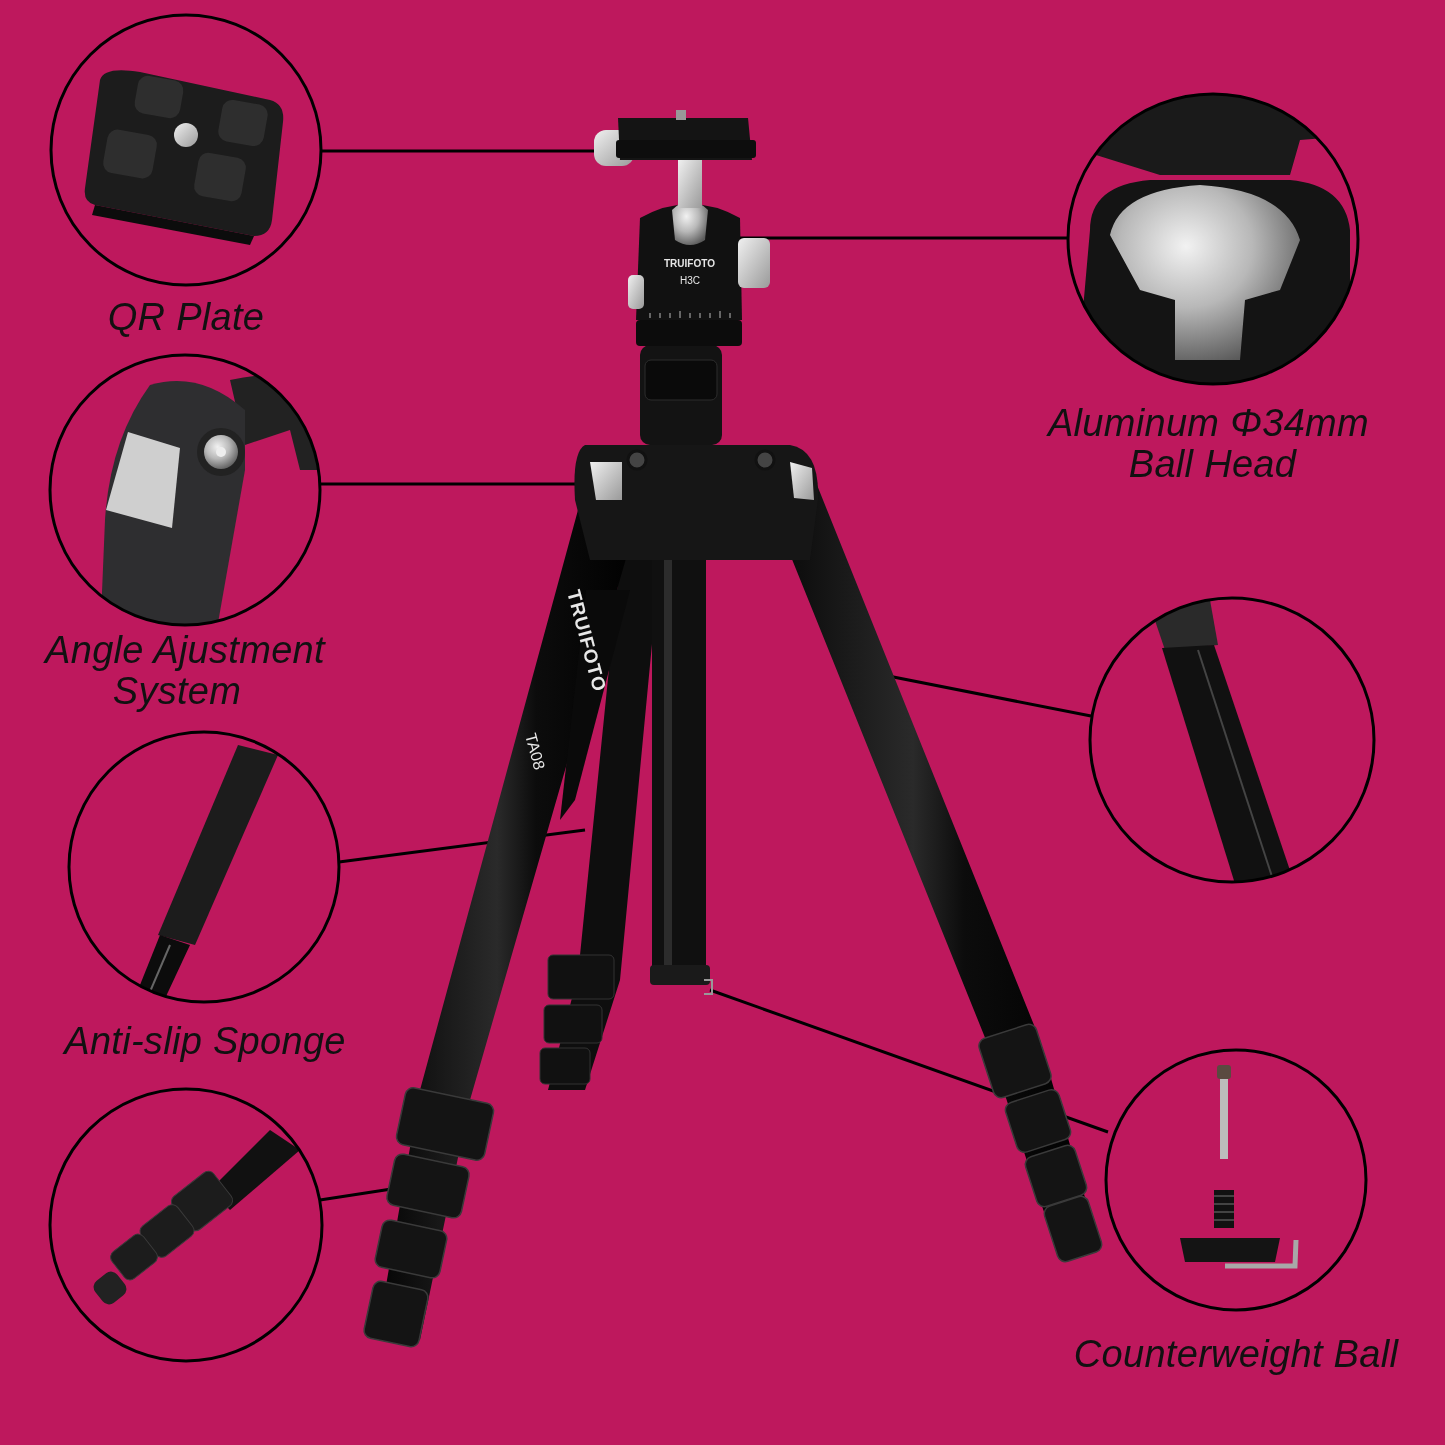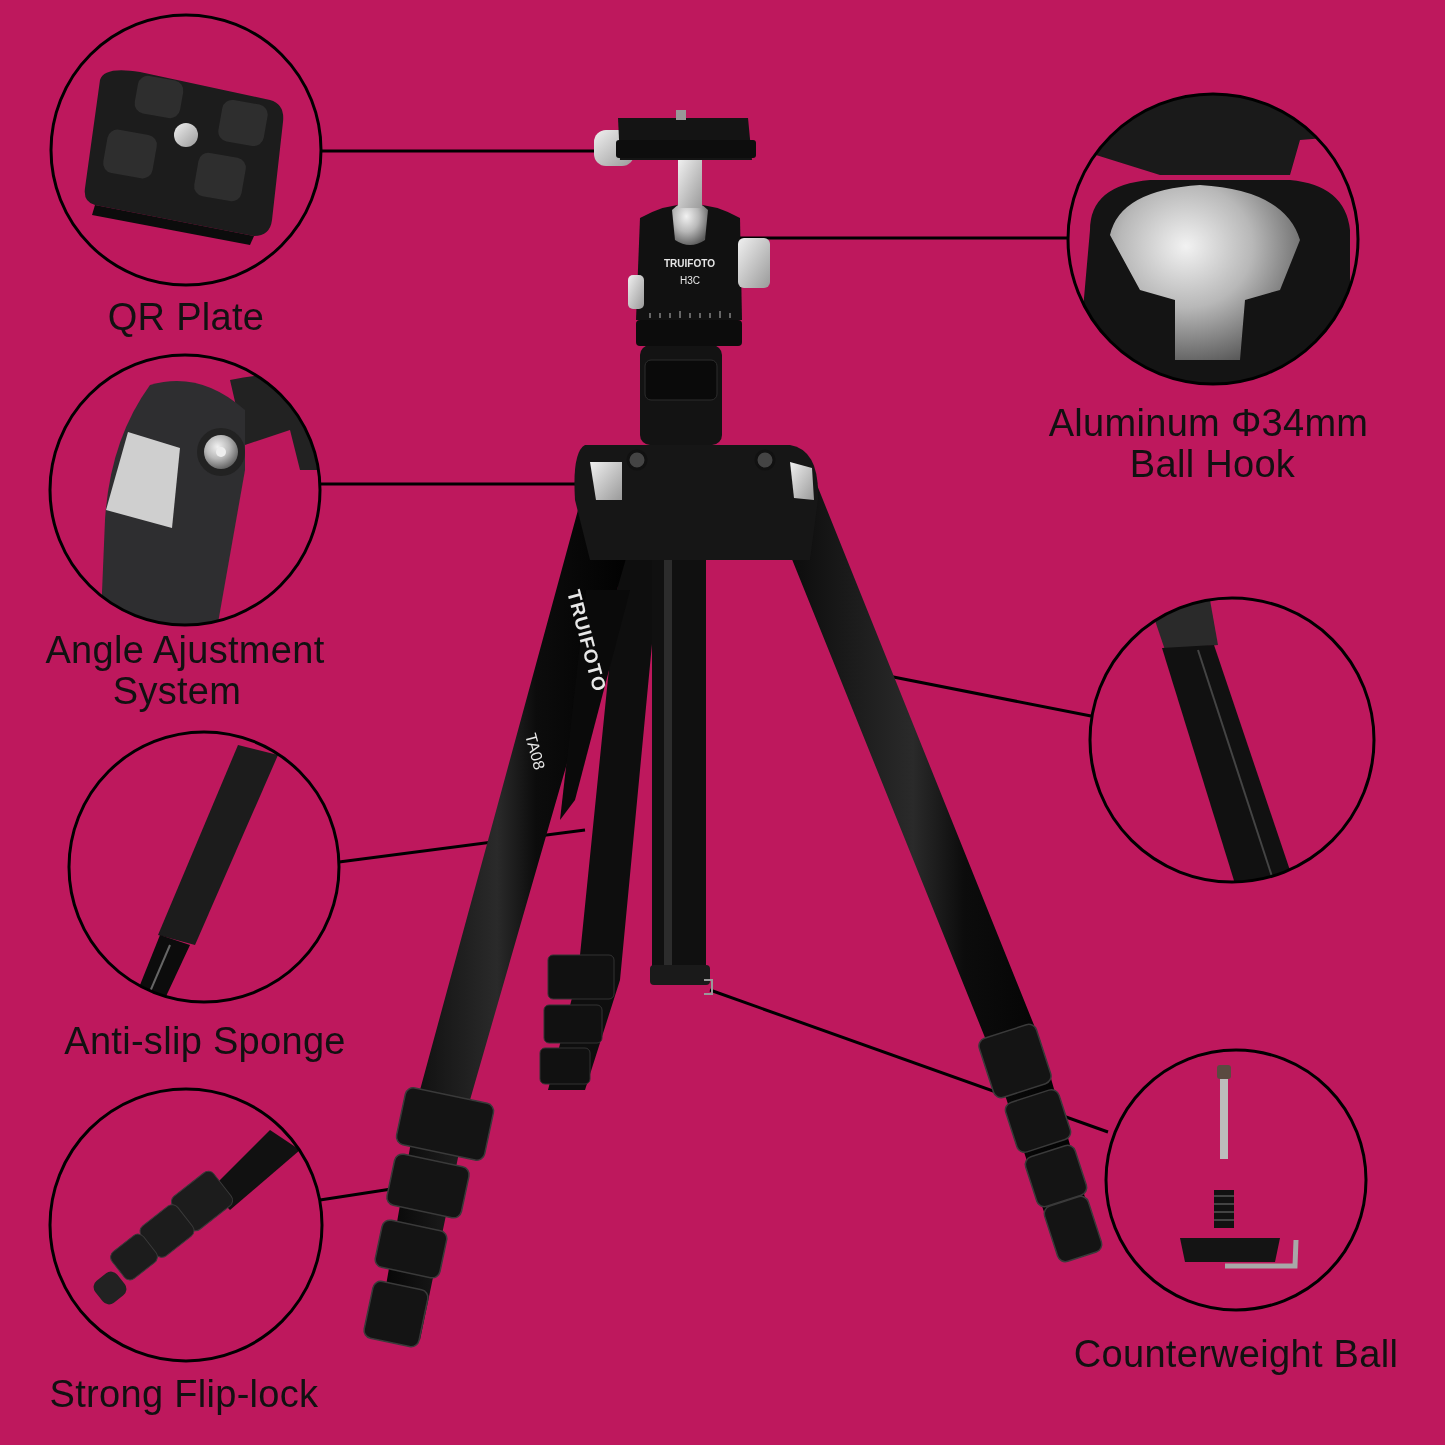--- a/index.html
+++ b/index.html
@@ -1,18 +1,18 @@
 <!DOCTYPE html>
 <html><head>
 <meta charset="utf-8">
 <style>
   html, body { margin: 0; padding: 0; background: #ffffff; }
   .canvas { position: relative; width: 1445px; height: 1445px; background: #be185d; overflow: hidden; font-family: "Liberation Sans", sans-serif; }
   .scene { position: absolute; left: 0; top: 0; width: 1445px; height: 1445px; }
-  .label { position: absolute; color: #111111; font-family: "Liberation Sans", sans-serif; font-size: 38px; line-height: 42px; text-align: center; white-space: nowrap; letter-spacing: 0.3px; }
+  .label { position: absolute; color: #111111; font-family: "Liberation Sans", sans-serif; font-size: 38px; line-height: 42px; text-align: center; white-space: nowrap; letter-spacing: 0.3px; font-style: italic; }
   .brand-text { font-family: "Liberation Sans", sans-serif; }
 </style>
 </head>
 <body>
 
 <div class="canvas">
 
   <svg class="scene" viewBox="0 0 1445 1445" xmlns="http://www.w3.org/2000/svg">
     <defs>
       <linearGradient id="legGrad" x1="0" y1="0" x2="1" y2="0">
@@ -214,20 +214,19 @@
     </g>
   </svg>
 
   <div class="label" style="left:86px; top:296px; width:200px;">QR Plate</div>
 
   <div class="label" style="left:10px; top:629px; width:350px;">Angle Ajustment</div>
   <div class="label" style="left:2px; top:670px; width:350px;">System</div>
 
   <div class="label" style="left:30px; top:1020px; width:350px;">Anti-slip Sponge</div>
 
-  <div class="label" style="left:14px; top:1373px; width:340px;">Strong Flip-lock</div>
 
   <div class="label" style="left:1016px; top:402px; width:385px;">Aluminum Φ34mm</div>
-  <div class="label" style="left:1020px; top:443px; width:385px;">Ball Hook</div>
+  <div class="label" style="left:1020px; top:443px; width:385px;">Ball Head</div>
 
 
   <div class="label" style="left:1030px; top:1333px; width:412px;">Counterweight Ball</div>
 </div>
 
 </body></html>

